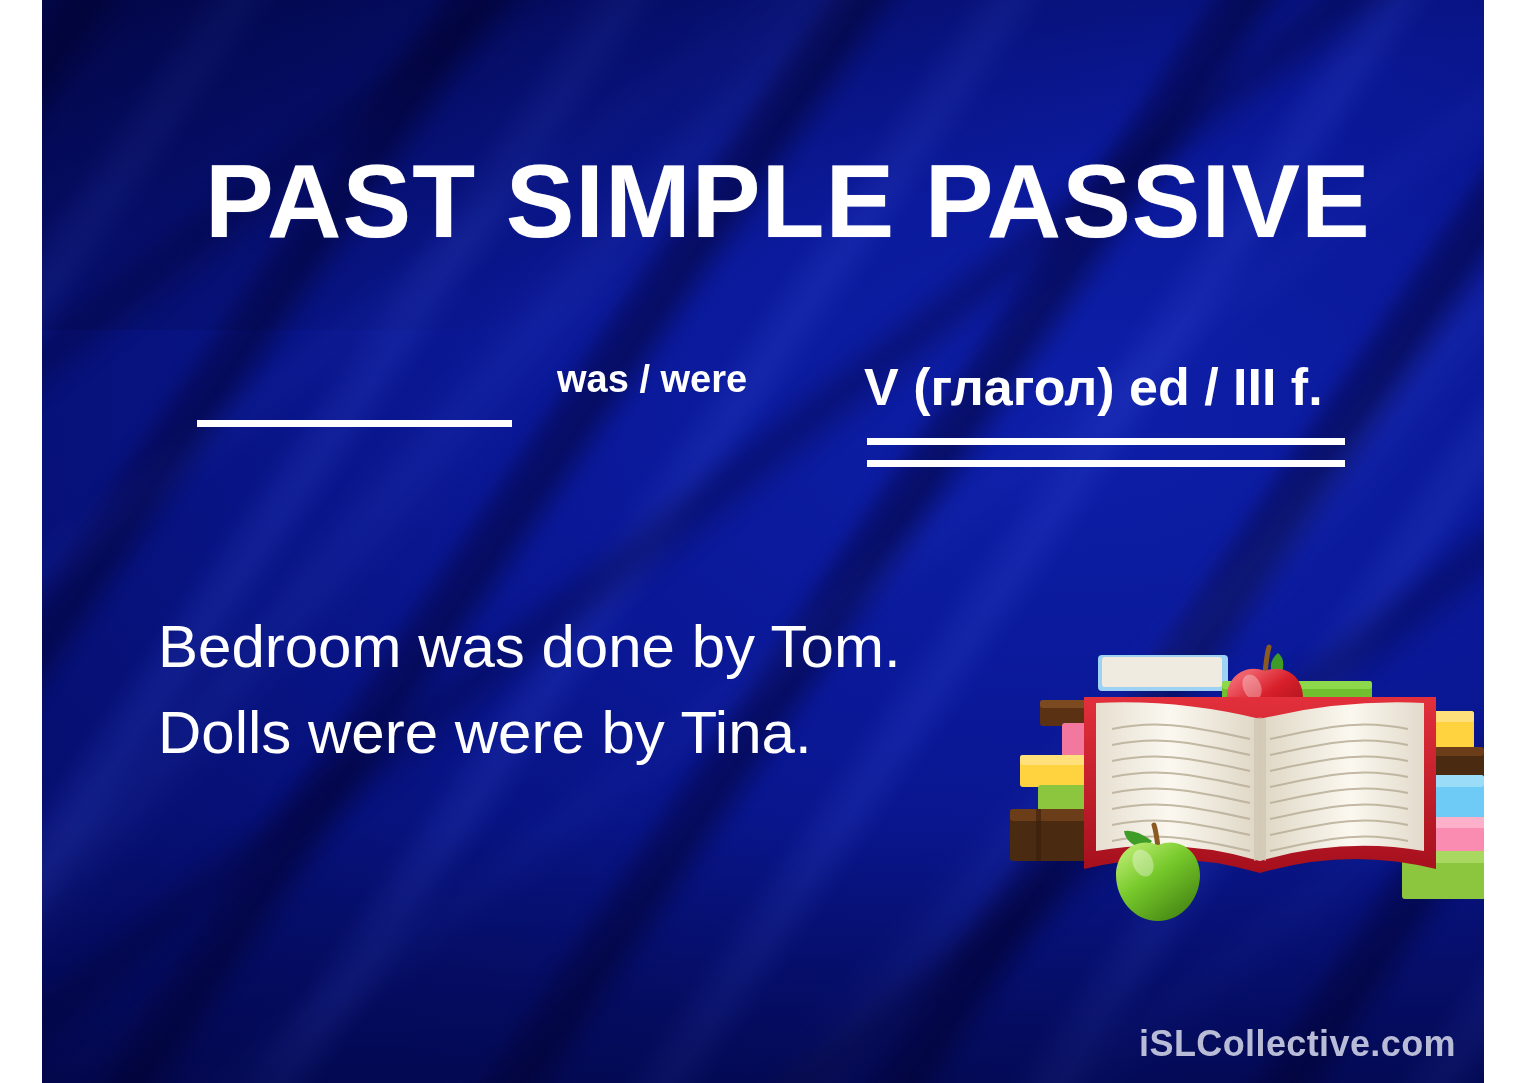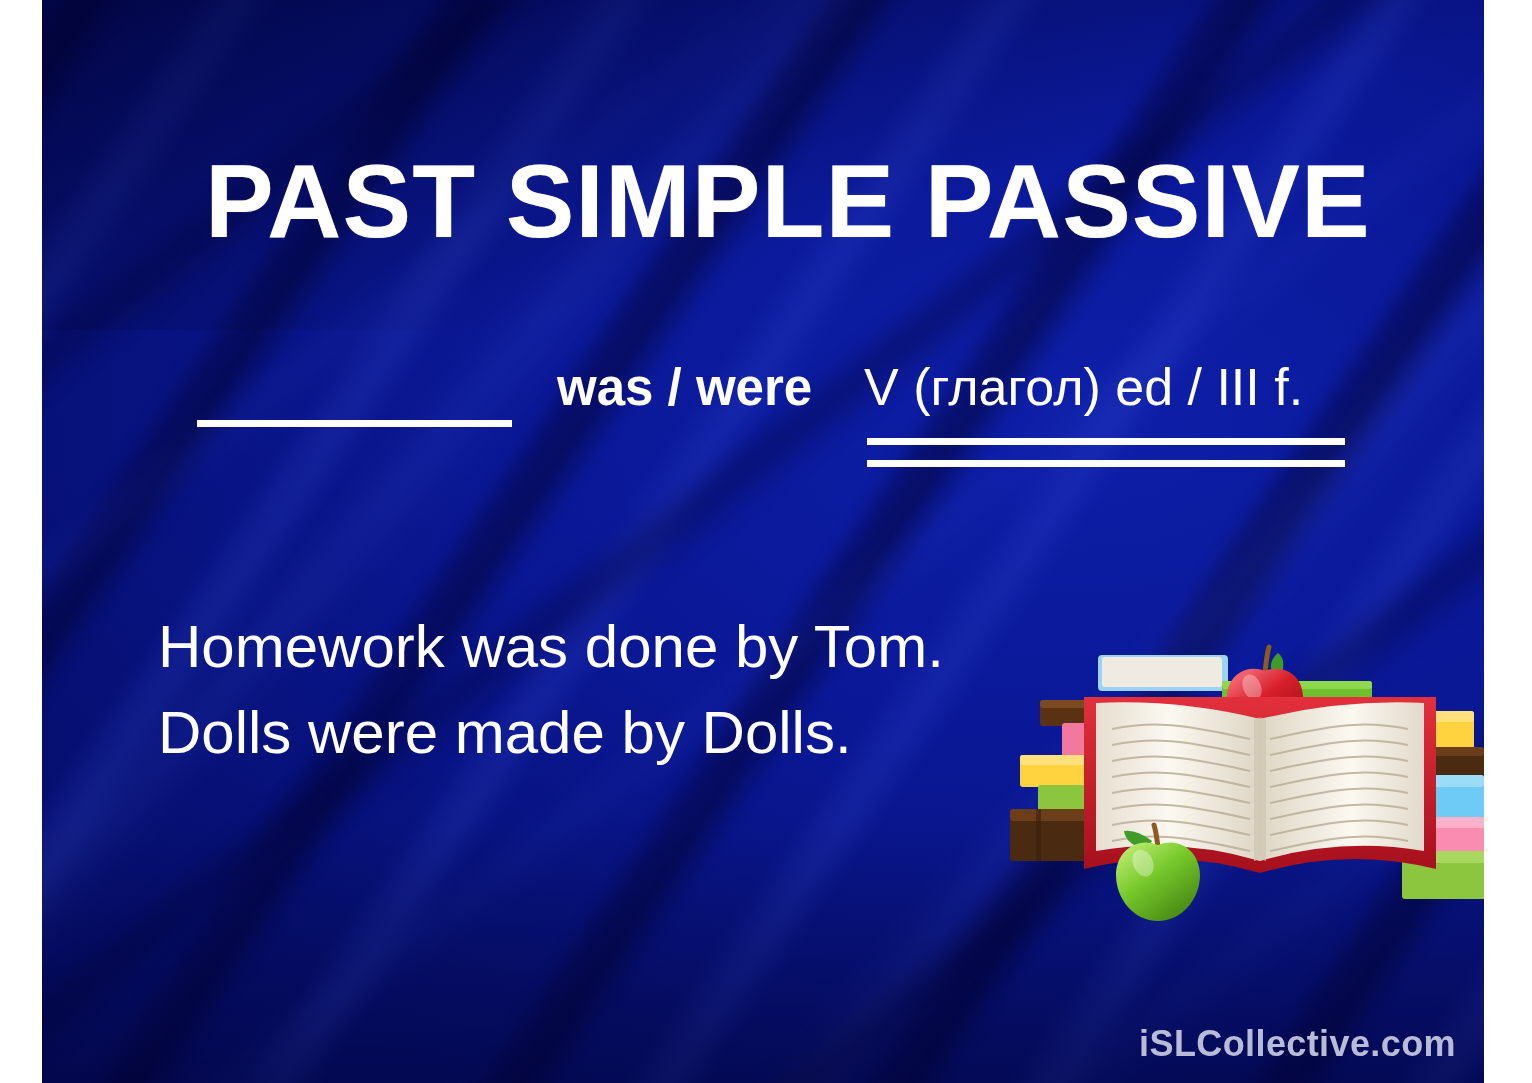--- a/index.html
+++ b/index.html
@@ -146,32 +146,32 @@
     left: 45px;
     top: 62px;
     width: 315px;
     height: 7px;
     background: #ffffff;
   }
   #aux-verbs {
     position: absolute;
     left: 405px;
     top: 0px;
-    font-size: 51px;
+    font-size: 38px;
     font-weight: bold;
     color: #ffffff;
     white-space: nowrap;
     text-align: right;
   }
   #verb-form {
     position: absolute;
     left: 712px;
     top: -1px;
     font-size: 52px;
-    font-weight: normal;
+    font-weight: bold;
     color: #ffffff;
     white-space: nowrap;
   }
   #verb-underline-1,
   #verb-underline-2 {
     position: absolute;
     left: 715px;
     width: 478px;
     height: 7px;
     background: #ffffff;
@@ -236,22 +236,22 @@
 
       <div id="formula-row">
         <div id="blank-underline"></div>
         <div id="aux-verbs">was / were</div>
         <div id="verb-form">V (глагол) ed / III f.</div>
         <div id="verb-underline-1"></div>
         <div id="verb-underline-2"></div>
       </div>
 
       <div id="examples">
-        <div class="example-line">Homework was done by Tom.</div>
-        <div class="example-line">Dolls were made by Dolls.</div>
+        <div class="example-line">Bedroom was done by Tom.</div>
+        <div class="example-line">Dolls were were by Tina.</div>
       </div>
 
       <div id="books-illustration">
         <svg width="500" height="340" viewBox="0 0 500 340" xmlns="http://www.w3.org/2000/svg">
           <defs>
             <linearGradient id="gPageL" x1="0" y1="0" x2="1" y2="0">
               <stop offset="0%" stop-color="#e6dfd0"></stop>
               <stop offset="45%" stop-color="#fbf8f0"></stop>
               <stop offset="100%" stop-color="#ded6c4"></stop>
             </linearGradient>

